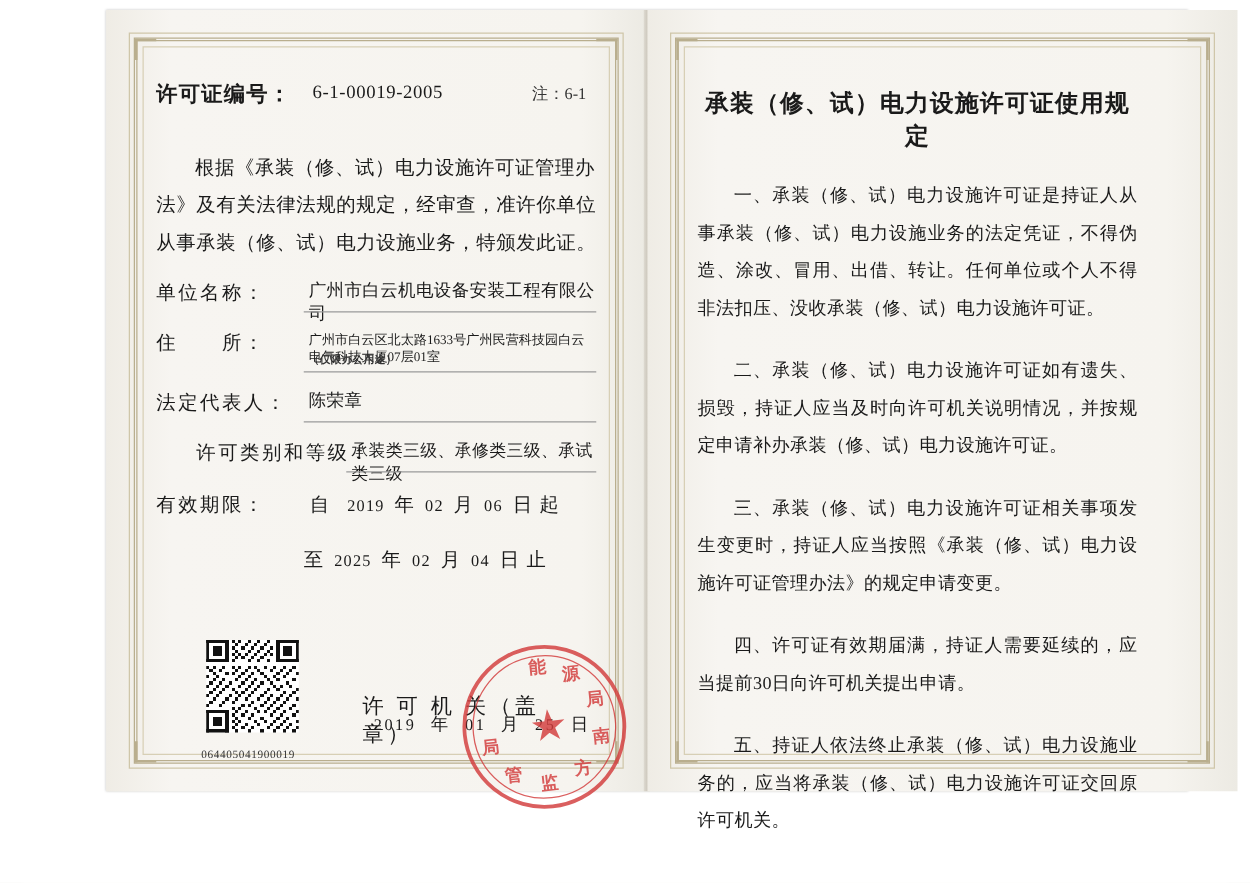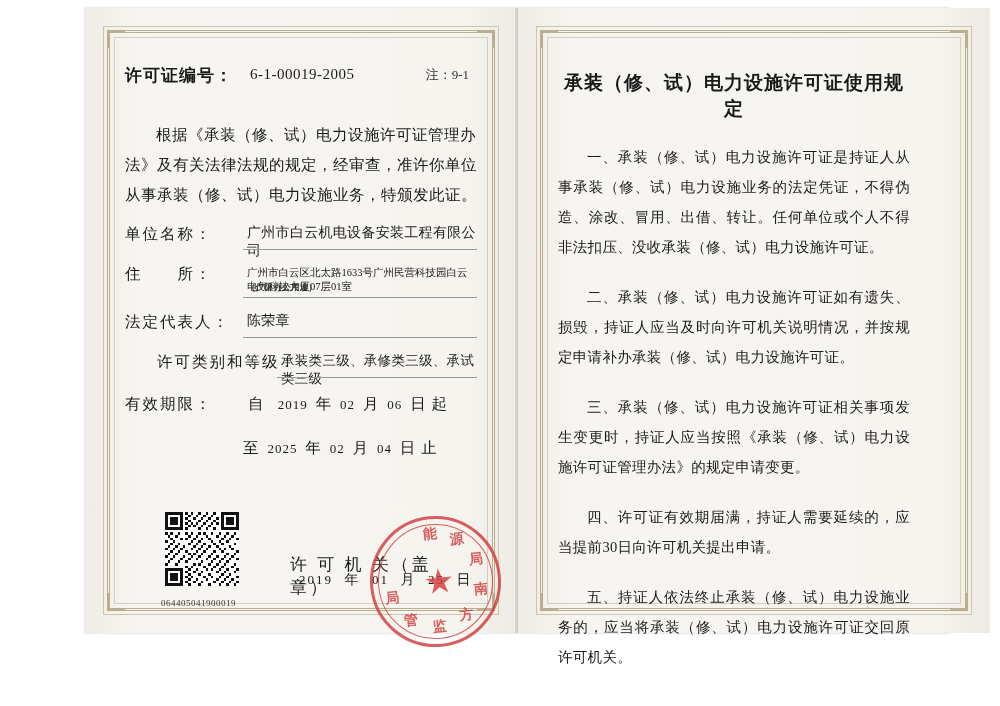--- a/index.html
+++ b/index.html
@@ -270,21 +270,21 @@
         <span class="corner tr"></span>
         <span class="corner bl"></span>
         <span class="corner br"></span>
       </div>
 
       <div class="content">
 
         <div class="lic-no-row">
           <span class="lic-no-label">许可证编号：</span>
           <span class="lic-no-value">6-1-00019-2005</span>
-          <span class="note-no">注：9-1</span>
+          <span class="note-no">注：6-1</span>
         </div>
 
         <div class="body-para">根据《承装（修、试）电力设施许可证管理办法》及有关法律法规的规定，经审查，准许你单位从事承装（修、试）电力设施业务，特颁发此证。</div>
 
         <div class="field">
           <span class="flabel">单位名称：</span>
           <span class="fvalue">广州市白云机电设备安装工程有限公司</span>
           <span class="field-underline"></span>
         </div>
 

